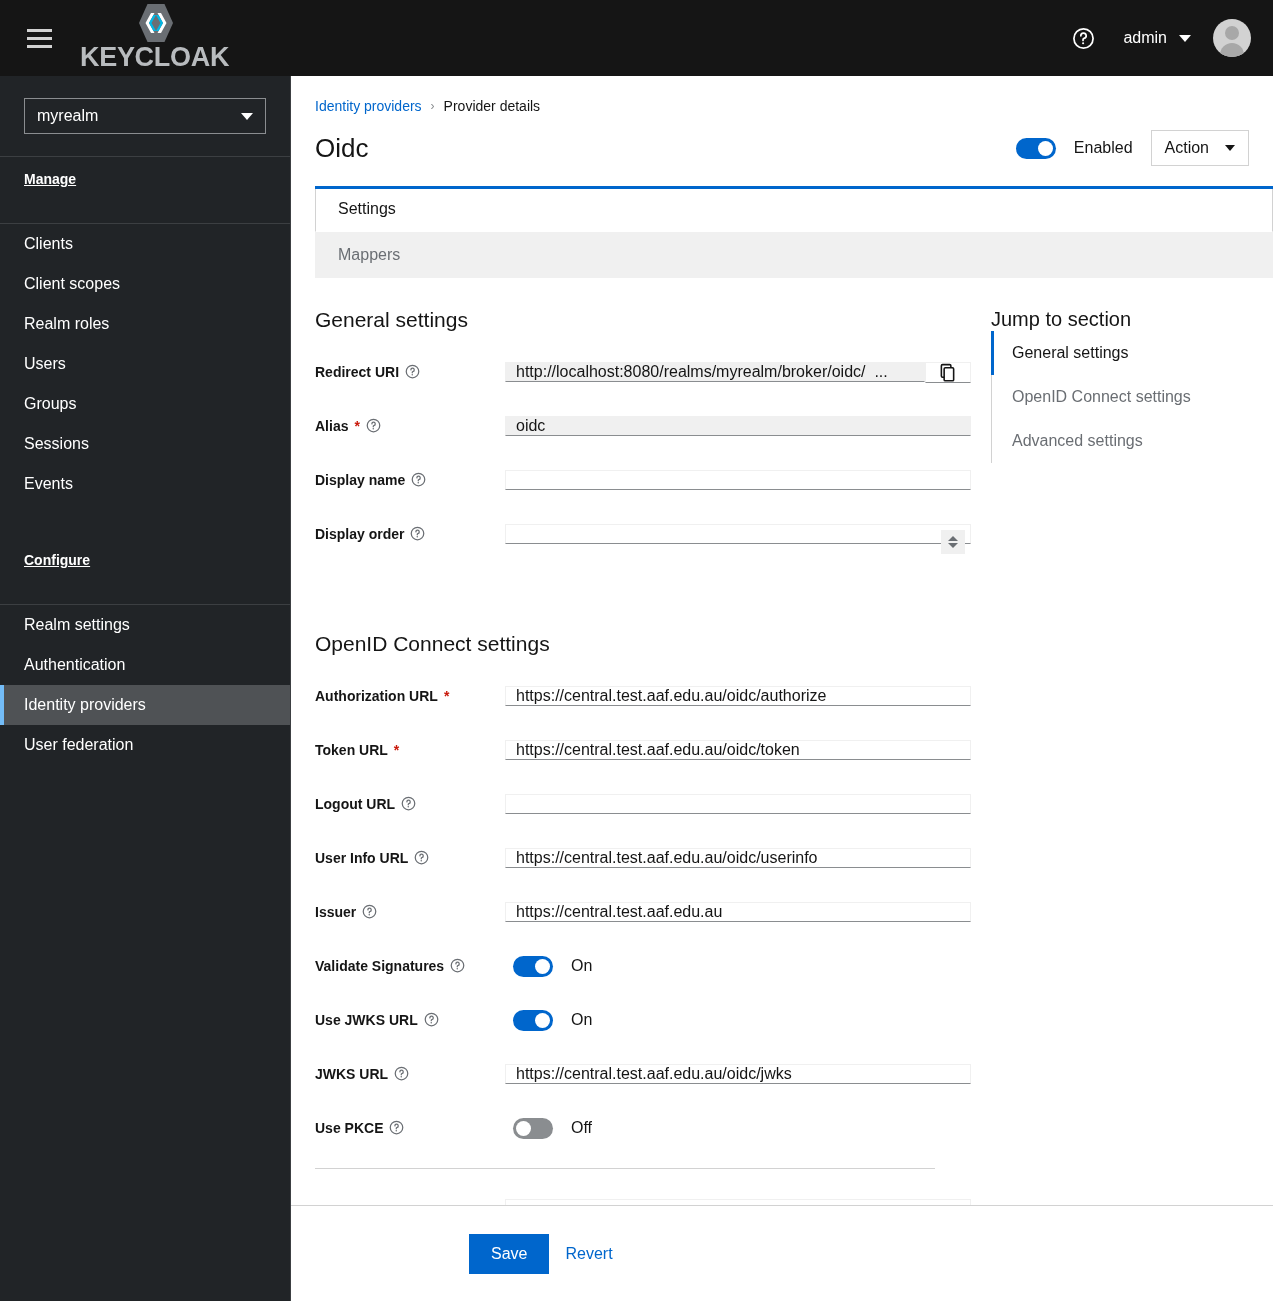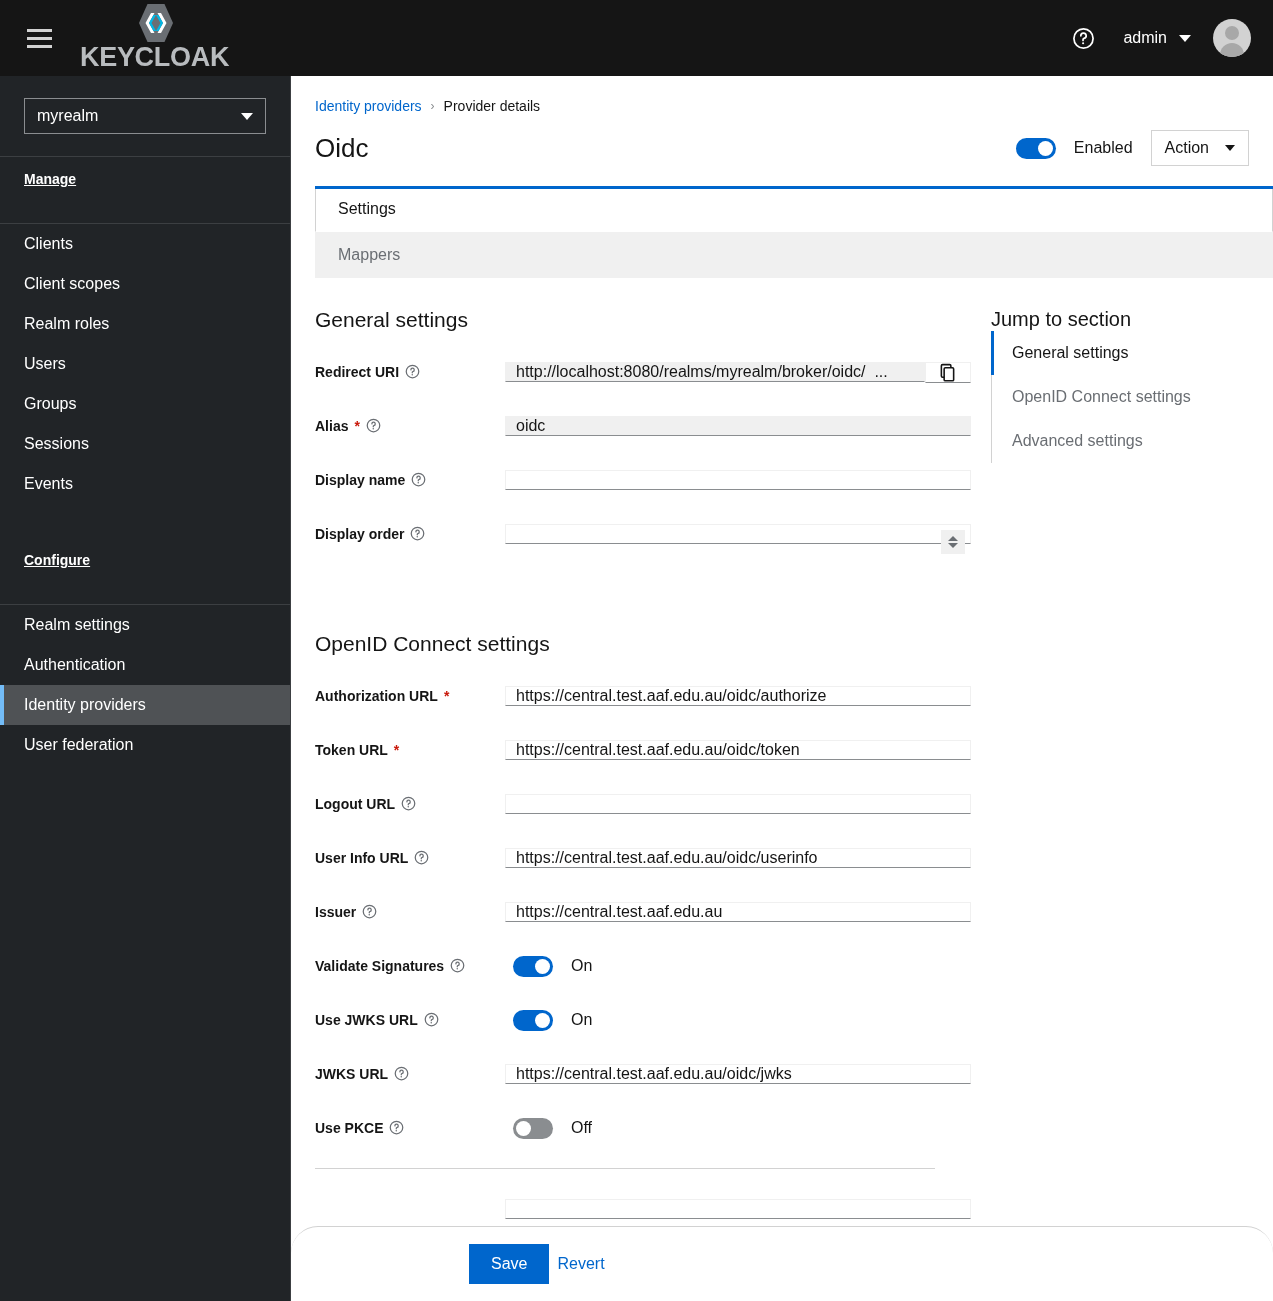--- a/index.html
+++ b/index.html
@@ -192,23 +192,23 @@
   .jump-title { font-size: 20px; color: #151515; }
   .jump-list { border-left: 1px solid #d2d2d2; }
   .jump-item {
     font-size: 16px; color: #6a6e73; padding: 13px 0 13px 18px;
     margin-left: -1px; border-left: 3px solid transparent; cursor: pointer;
   }
   .jump-item.active { color: #151515; border-left-color: #06c; }
 
   
   .action-bar {
-    position: absolute; left: 291px; bottom: 0; width: 982px; height: 75px;
+    position: absolute; left: 291px; bottom: 0; width: 982px; height: 96px;
     background: #fff; border-top: 1px solid #d2d2d2;
-    display: flex; align-items: center; padding-left: 178px; gap: 8px; border-radius: 27px;
+    display: flex; align-items: center; padding-left: 178px; gap: 16px;
   }
   .save-btn {
     background: #06c; color: #fff; border: none; height: 40px; padding: 0 22px;
     font-size: 16px; cursor: pointer; font-family: "Liberation Sans", sans-serif;
   }
   .revert-btn {
     background: none; border: none; color: #06c; font-size: 16px;
     cursor: pointer; font-family: "Liberation Sans", sans-serif;
   }
 </style>

